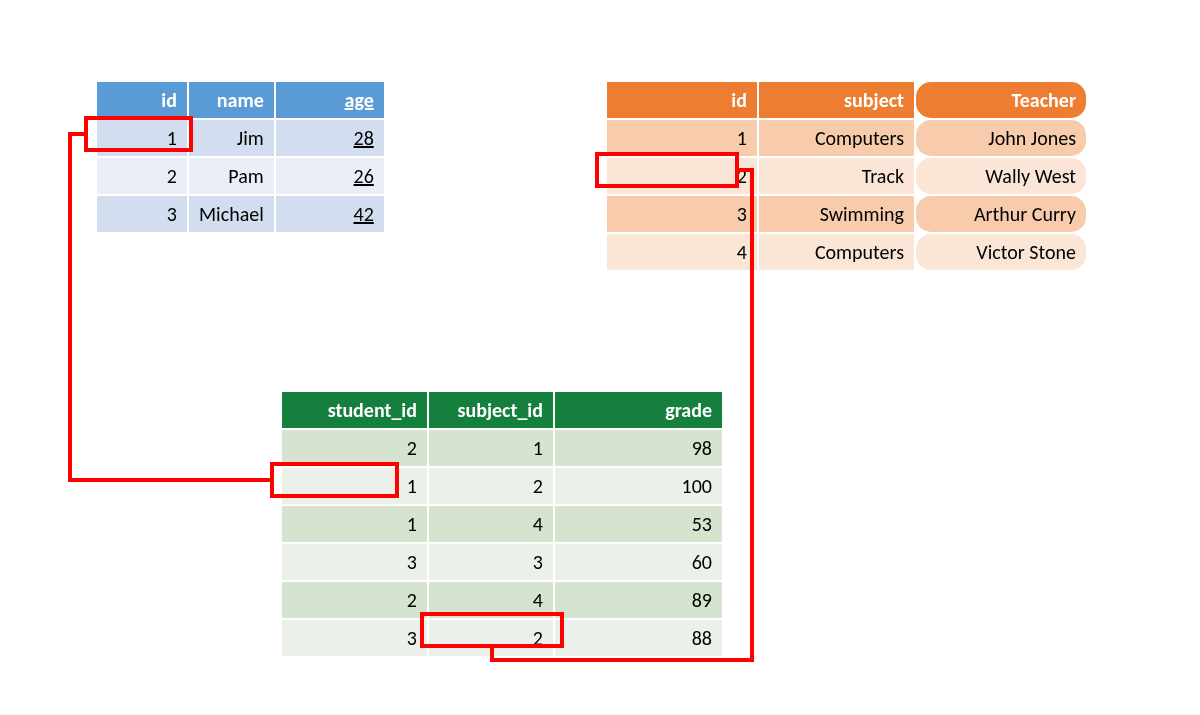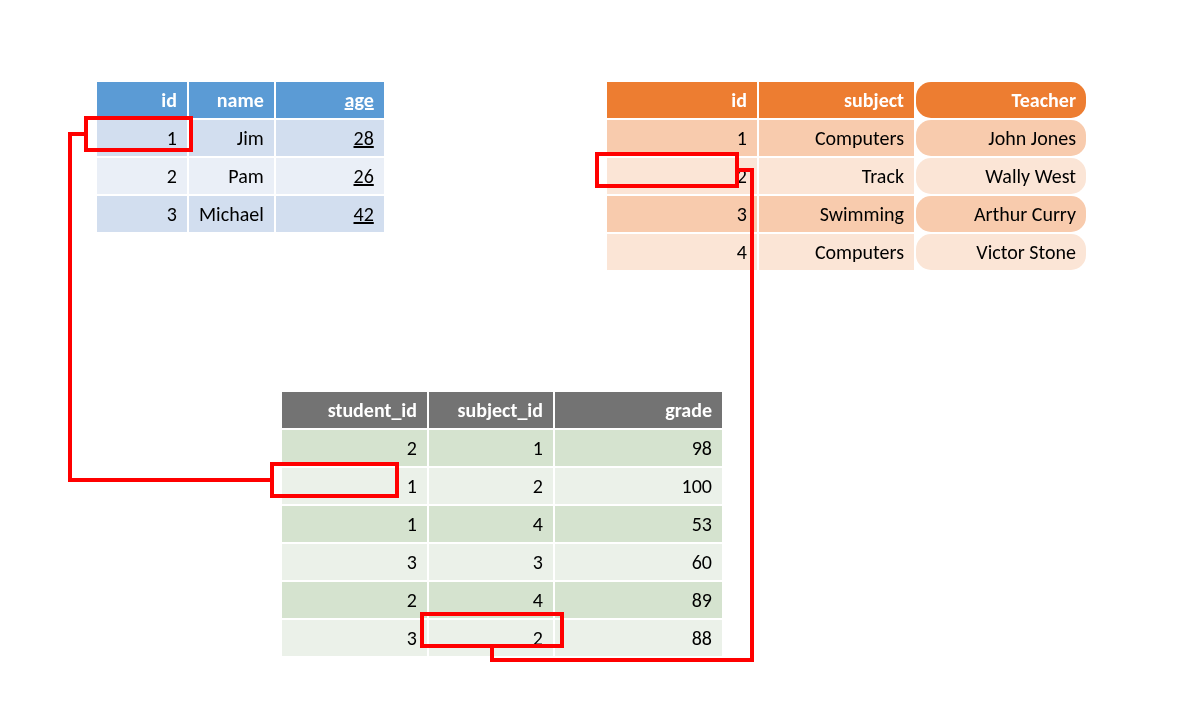--- a/index.html
+++ b/index.html
@@ -29,21 +29,21 @@
   }
   
   .blue th { background: #5b9bd5; }
   .blue .odd  td { background: #d2deef; }
   .blue .even td { background: #eaeff7; }
   
   .orange th { background: #ed7d31; }
   .orange .odd  td { background: #f8cbad; }
   .orange .even td { background: #fbe5d6; }
   
-  .green th { background: #737373; }
+  .green th { background: #15803d; }
   .green .odd  td { background: #d5e3cf; }
   .green .even td { background: #ebf1e9; }
   
   .blue th:nth-child(1), .blue td:nth-child(1) { width: 90px; }
   .blue th:nth-child(2), .blue td:nth-child(2) { width: 82px; }
   .blue th:nth-child(3), .blue td:nth-child(3) { width: 108px; text-decoration: underline; }
   .orange th:nth-child(1), .orange td:nth-child(1) { width: 150px; }
   .orange th:nth-child(2), .orange td:nth-child(2) { width: 155px; }
   .orange th:nth-child(3), .orange td:nth-child(3) { width: 170px; border-radius: 15px; }
   .green th:nth-child(1), .green td:nth-child(1) { width: 145px; }

